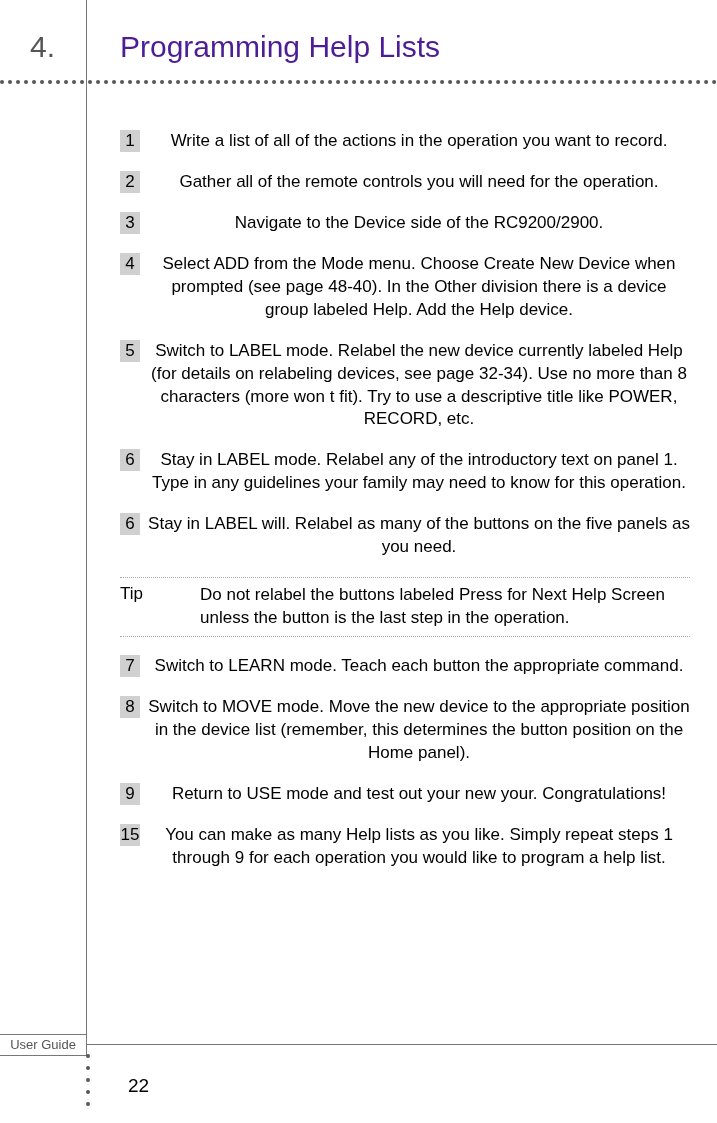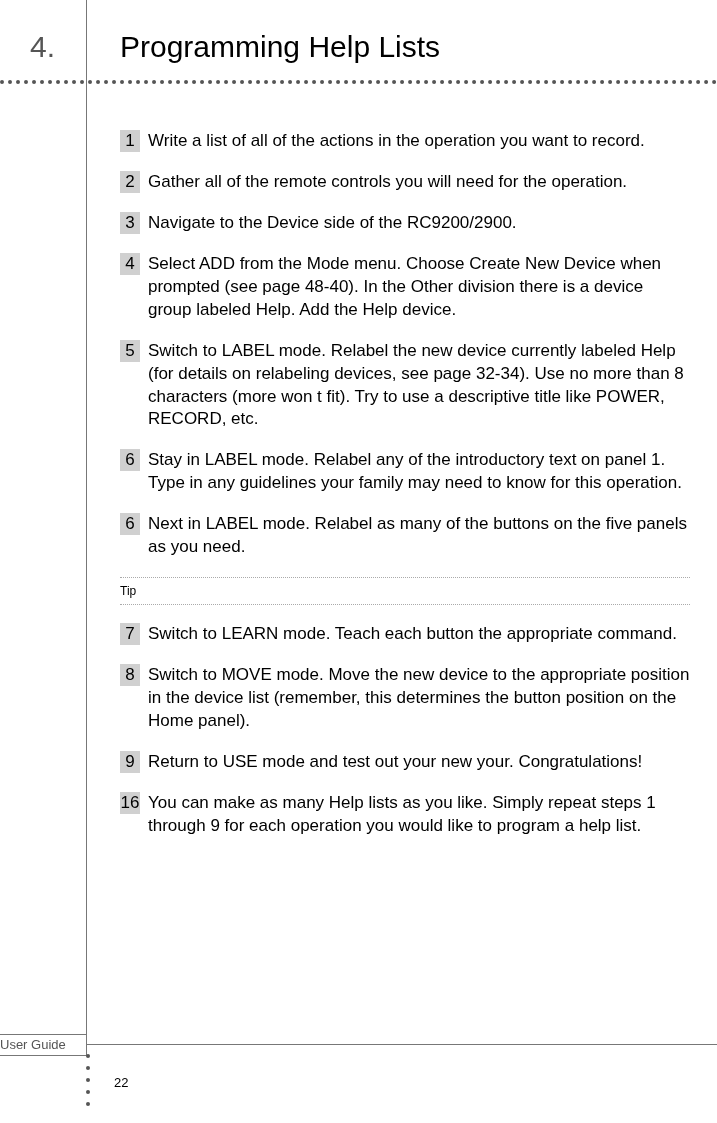--- a/index.html
+++ b/index.html
@@ -38,21 +38,21 @@
     left: 30px;
     font-size: 30px;
     color: #555;
     font-weight: 400;
   }
   .heading-title {
     position: absolute;
     top: 30px;
     left: 120px;
     font-size: 30px;
-    color: #000000;
+    color: #4c1d95;
     font-weight: 400;
   }
   .content {
     position: absolute;
     left: 120px;
     top: 130px;
     width: 570px;
   }
   .step {
     display: flex;
@@ -66,27 +66,28 @@
     background: #d0d0d0;
     width: 20px;
     height: 22px;
     text-align: center;
     margin-right: 8px;
     flex-shrink: 0;
     font-size: 17px;
   }
   .step-text {
     flex: 1;
+    text-align: center;
   }
   .tip-block {
     border-top: 1px dotted #aaa;
     border-bottom: 1px dotted #aaa;
     padding: 6px 0;
     margin: 6px 0 18px 0;
-    font-size: 12px;
+    font-size: 17px;
   }
   .tip-row {
     display: flex;
   }
   .tip-label {
     width: 80px;
     flex-shrink: 0;
   }
   .tip-text {
     flex: 1;
@@ -95,36 +96,36 @@
   .footer-label {
     position: absolute;
     left: 0;
     top: 1034px;
     width: 86px;
     height: 20px;
     border: 1px solid #777;
     border-left: none;
     font-size: 13px;
     color: #555;
-    text-align: left;
+    text-align: center;
     line-height: 20px;
     background: #fff;
   }
   .footer-hline {
     position: absolute;
     left: 86px;
     top: 1044px;
     width: 631px;
     border-top: 1.5px solid #777;
   }
   .page-num {
     position: absolute;
-    left: 114px;
+    left: 128px;
     top: 1075px;
-    font-size: 13px;
+    font-size: 19px;
   }
   .vdots {
     position: absolute;
     left: 86px;
     top: 1054px;
     display: flex;
     flex-direction: column;
     align-items: center;
     gap: 8px;
   }
@@ -168,43 +169,44 @@
     <div class="step">
       <span class="step-num">5</span>
       <span class="step-text">Switch to LABEL mode. Relabel the new device currently labeled Help (for details on relabeling devices, see page 32-34). Use no more than 8 characters (more won t fit). Try to use a descriptive title like POWER, RECORD, etc.</span>
     </div>
     <div class="step">
       <span class="step-num">6</span>
       <span class="step-text">Stay in LABEL mode. Relabel any of the introductory text on panel 1. Type in any guidelines your family may need to know for this operation.</span>
     </div>
     <div class="step">
       <span class="step-num">6</span>
-      <span class="step-text">Next in LABEL mode. Relabel as many of the buttons on the five panels as you need.</span>
+      <span class="step-text">Stay in LABEL will. Relabel as many of the buttons on the five panels as you need.</span>
     </div>
 
     <div class="tip-block">
       <div class="tip-row">
         <div class="tip-label">Tip</div>
+        <div class="tip-text">Do not relabel the buttons labeled  Press for Next Help Screen  unless the button is the last step in the operation.</div>
       </div>
     </div>
 
     <div class="step">
       <span class="step-num">7</span>
       <span class="step-text">Switch to LEARN mode. Teach each button the appropriate command.</span>
     </div>
     <div class="step">
       <span class="step-num">8</span>
       <span class="step-text">Switch to MOVE mode. Move the new device to the appropriate position in the device list (remember, this determines the button position on the Home panel).</span>
     </div>
     <div class="step">
       <span class="step-num">9</span>
       <span class="step-text">Return to USE mode and test out your new your. Congratulations!</span>
     </div>
     <div class="step">
-      <span class="step-num">16</span>
+      <span class="step-num">15</span>
       <span class="step-text">You can make as many Help lists as you like. Simply repeat steps 1 through 9 for each operation you would like to program a help list.</span>
     </div>
 
   </div>
 
   <div class="footer-label">User Guide</div>
   <div class="footer-hline"></div>
   <div class="vdots">
     <span></span>
       <span></span>

